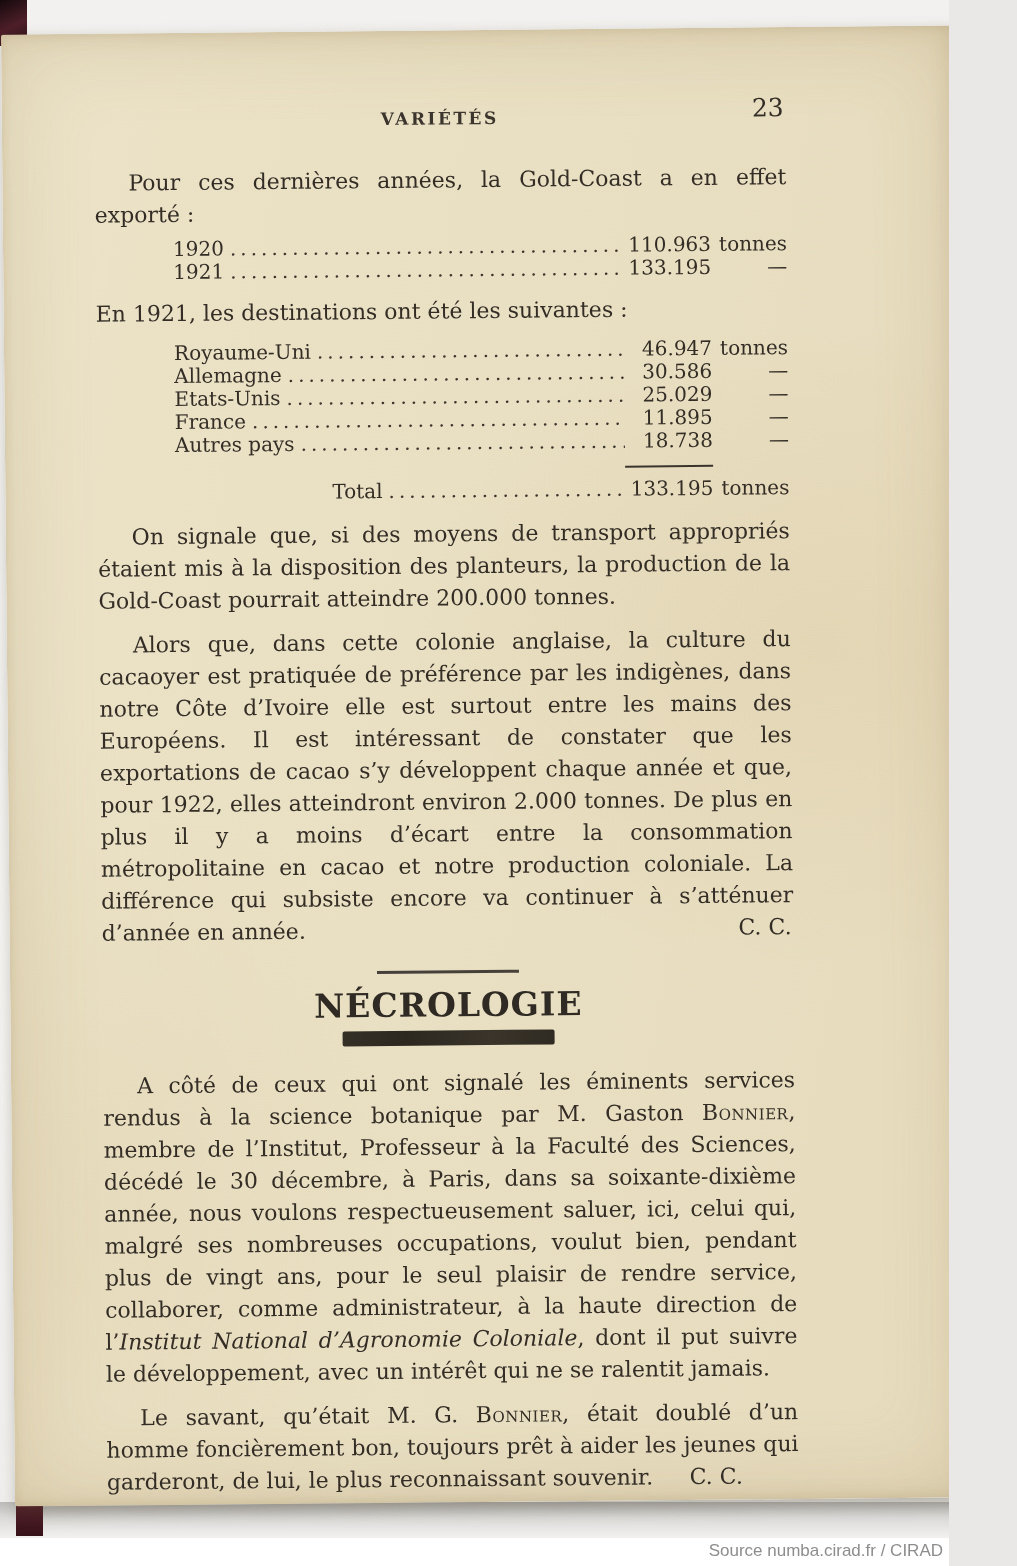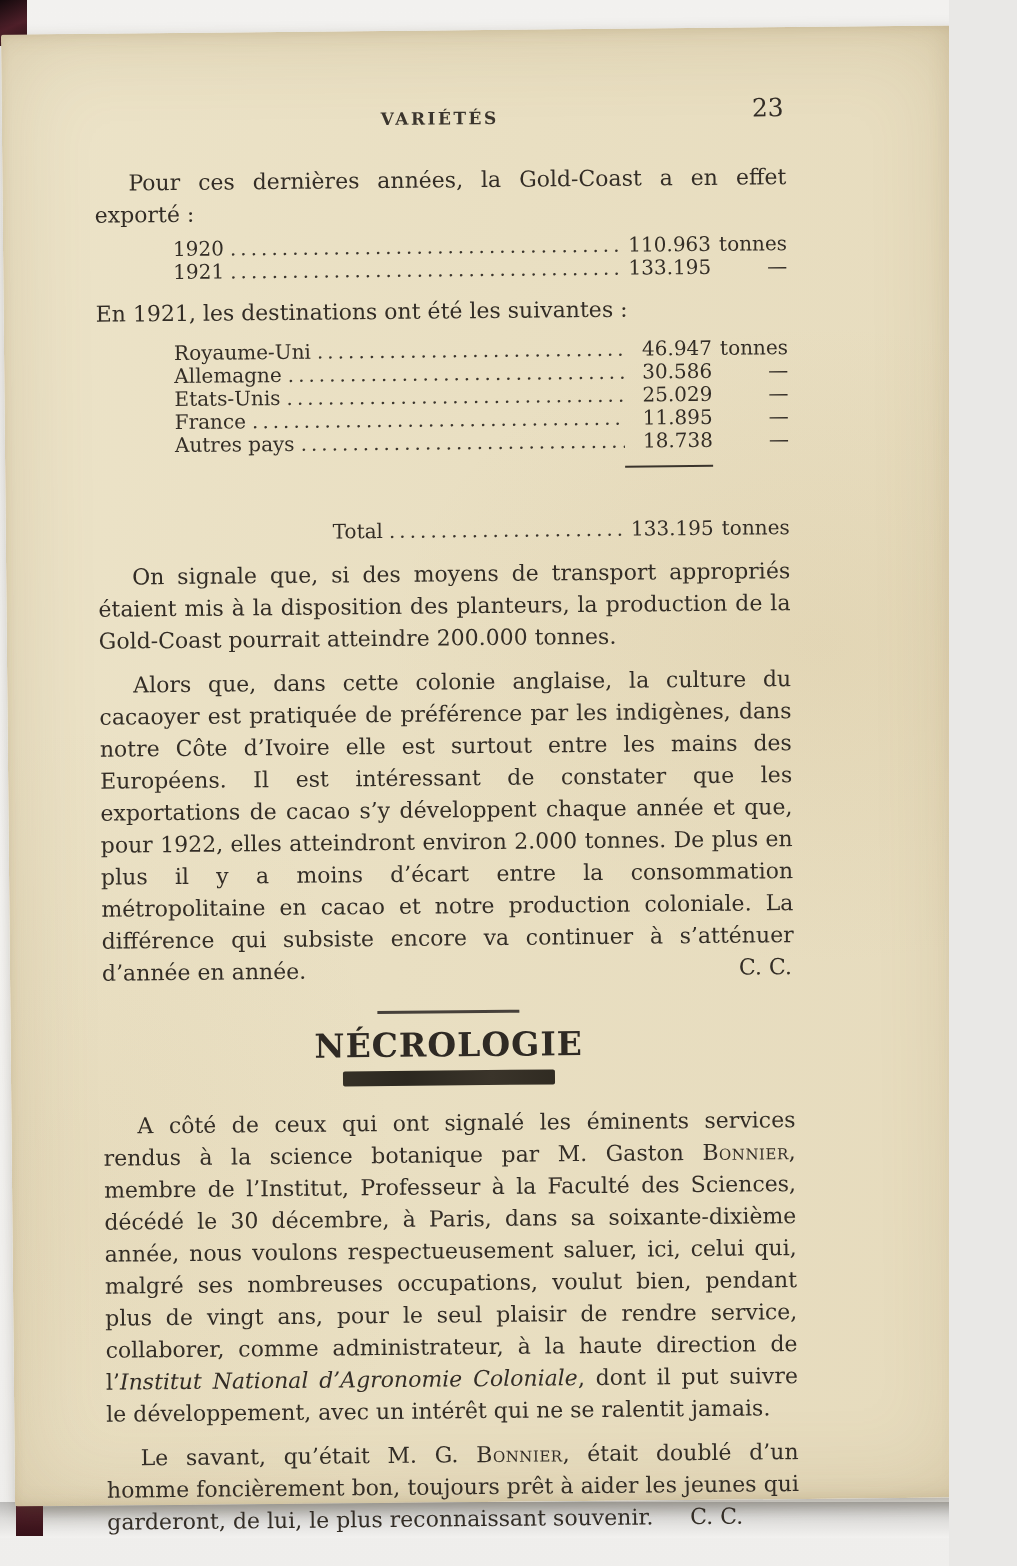--- a/index.html
+++ b/index.html
@@ -69,21 +69,21 @@
     flex:1 1 0;min-width:0;overflow:hidden;white-space:nowrap;
     letter-spacing:4px;padding:0 6px;color:#3a342c;
   }
   .tvalue{width:88px;text-align:right;white-space:nowrap;}
   .tvalue.sum{border-bottom:2px solid #3a342c;padding-bottom:13px;}
   .tunit{width:76px;text-align:right;white-space:nowrap;}
   .total-row{
     display:flex;align-items:baseline;
     margin:9px 0 0 78px;font-size:20px;line-height:24px;
   }
-  .total-label{margin-left:157px;white-space:nowrap;margin-top:40px;}
+  .total-label{margin-left:157px;white-space:nowrap;}
 
   .sig{float:right;}
   #var-paras .sig{margin-right:2px;}
   #necro-paras .sig{margin-right:56px;}
   .sc{font-variant:small-caps;letter-spacing:0.5px;}
   .it{font-style:italic;}
 
   .necro-head{margin-top:24px;text-align:center;}
   .necro-rule{width:142px;height:3px;background:#46403a;margin:0 auto;}
   .necro-title{
@@ -189,13 +189,16 @@
         <div class="necro-bar"></div>
       </div>
 
       <div id="necro-paras">
           <p class="para"><span>A côté de ceux qui ont signalé les éminents services rendus à la science botanique par M. Gaston </span><span class="sc">Bonnier</span><span>, membre de l’Institut, Professeur à la Faculté des Sciences, décédé le 30 décembre, à Paris, dans sa soixante-dixième année, nous voulons respectueusement saluer, ici, celui qui, malgré ses nombreuses occupations, voulut bien, pendant plus de vingt ans, pour le seul plaisir de rendre service, collaborer, comme administrateur, à la haute direction de l’</span><span class="it">Institut National d’Agronomie Coloniale</span><span>, dont il put suivre le développement, avec un intérêt qui ne se ralentit jamais.</span></p>
           <p class="para"><span>Le savant, qu’était M. G. </span><span class="sc">Bonnier</span><span>, était doublé d’un homme foncièrement bon, toujours prêt à aider les jeunes qui garderont, de lui, le plus reconnaissant souvenir.</span><span class="sig">C. C.</span></p>
         </div>
     </div>
   </div>
 
+  <div class="attribution-bar">
+    <span class="attribution-text">Source numba.cirad.fr / CIRAD</span>
+  </div>
 </div>
 
 </body></html>

